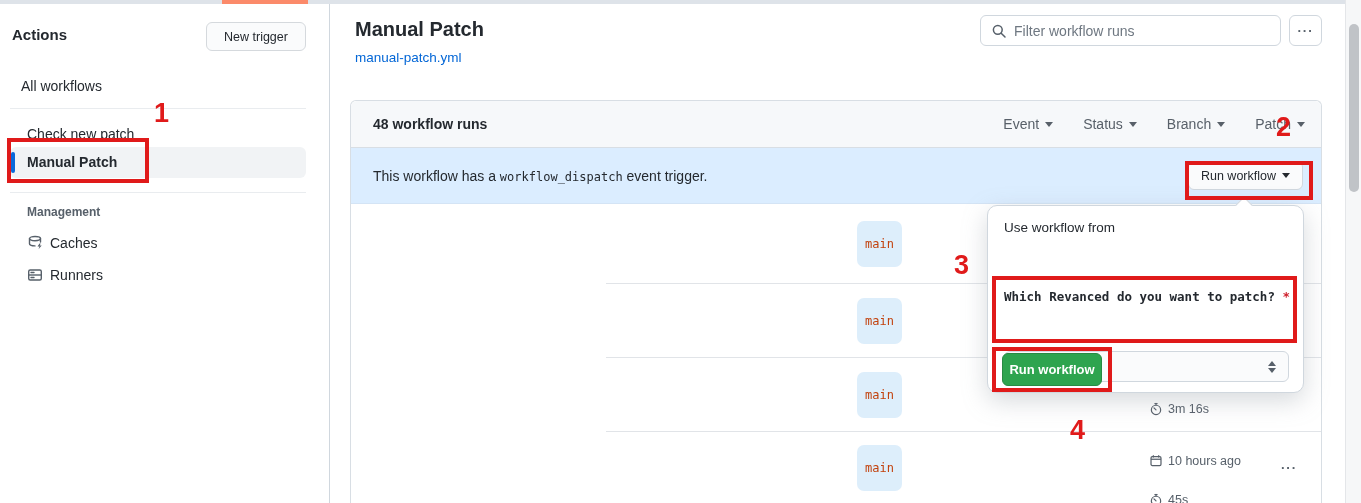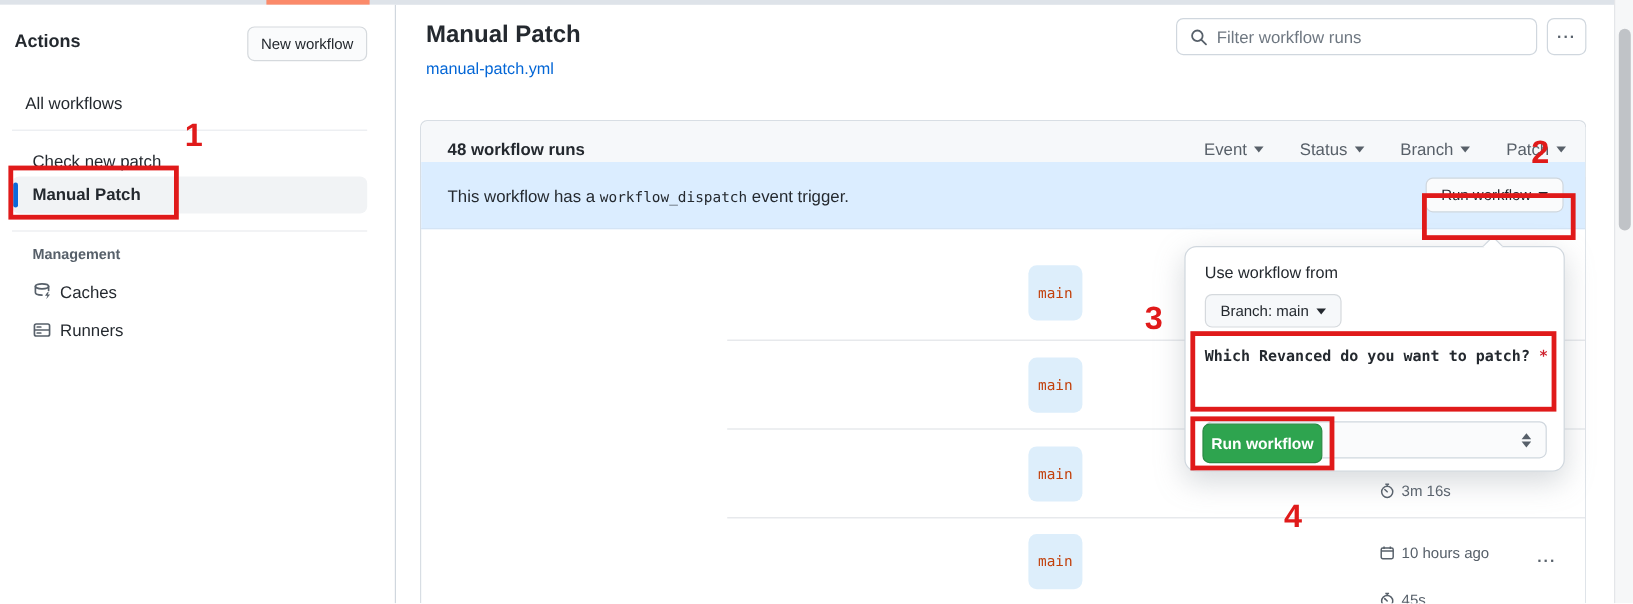--- a/index.html
+++ b/index.html
@@ -41,21 +41,21 @@
   .card { position:absolute; left:350px; top:100px; width:972px; height:403px;
     border:1px solid #d8dee4; border-bottom:none; border-radius:6px 6px 0 0; background:#fff; }
   .card-header { position:absolute; left:0; top:0; width:100%; height:47px; background:#f6f8fa;
     border-bottom:1px solid #d8dee4; border-radius:6px 6px 0 0; display:flex; align-items:center;
     justify-content:space-between; padding:0 16px 0 22px; }
   .runs-count { font-size:14px; font-weight:700; color:#24292f; }
   .hdr-filters { display:flex; gap:30px; }
   .hdr-filter { font-size:14px; color:#586069; cursor:pointer; display:flex; align-items:center; }
   .caret { display:inline-block; width:0; height:0; border-left:4px solid transparent; border-right:4px solid transparent;
     border-top:5px solid currentColor; margin-left:6px; }
-  .banner { position:absolute; left:0; top:34px; width:100%; height:56px; background:#dbedff;
+  .banner { position:absolute; left:0; top:47px; width:100%; height:56px; background:#dbedff;
     border-bottom:1px solid #d4e4f5; display:flex; align-items:center; justify-content:space-between; padding:0 18px 0 22px; }
   .banner-text { font-size:14px; color:#24292f; }
   .banner-text code { font-family:"DejaVu Sans Mono", monospace; font-size:12px; }
   .run-wf-dd { height:29px; padding:0 12px; background:#fafbfc; border:1px solid #d0d7de; border-radius:6px;
     font-size:12.5px; color:#24292f; font-family:inherit; cursor:pointer; display:flex; align-items:center; }
   .run-row { position:absolute; left:0; width:100%; }
   .row-divider { position:absolute; left:255px; right:0; bottom:0; height:1px; background:#e1e4e8; }
   .branch-badge { position:absolute; left:506px; top:50%; transform:translateY(-50%); background:#ddeefb; color:#c2410c;
     font-family:"DejaVu Sans Mono", monospace; font-size:12px; padding:16px 8px; border-radius:7px; cursor:pointer; }
   .meta { position:absolute; display:flex; align-items:center; gap:5px; font-size:12.5px; color:#57606a; }
@@ -103,21 +103,21 @@
 <body>
 
 <div class="screen">
 
   <div class="top-strip">
     <div class="top-strip-orange"></div>
   </div>
 
   <aside class="sidebar">
     <div class="sidebar-title">Actions</div>
-    <button class="btn-new-wf">New workflow</button>
+    <button class="btn-new-wf">New trigger</button>
 
     <div class="side-item" style="left:21px; top:74px;">All workflows</div>
     <div class="divider" style="top:104px;"></div>
     <div class="side-item" style="left:27px; top:122px;">Check new patch</div>
 
     <div class="side-selected">
       <span class="accent"></span>
       <span class="lbl">Manual Patch</span>
     </div>
 
@@ -232,24 +232,20 @@
         </svg>
         <span>45s</span>
       </div>
       <button class="row-kebab kebab" style="left:930px; top:28px;"></button>
     </div>
   </section>
 
   <div class="popup">
     <div class="popup-notch"></div>
     <div class="popup-title">Use workflow from</div>
-    <button class="branch-btn">
-      <span>Branch: main</span>
-      <span class="caret"></span>
-    </button>
     <div class="input-label">
       <span>Which Revanced do you want to patch?</span>
       <span class="req">*</span>
     </div>
     <div class="rev-select">
       <span>Revanced</span>
       <span class="updown">
         <span class="tri-up"></span>
           <span class="tri-dn"></span>
       </span>

